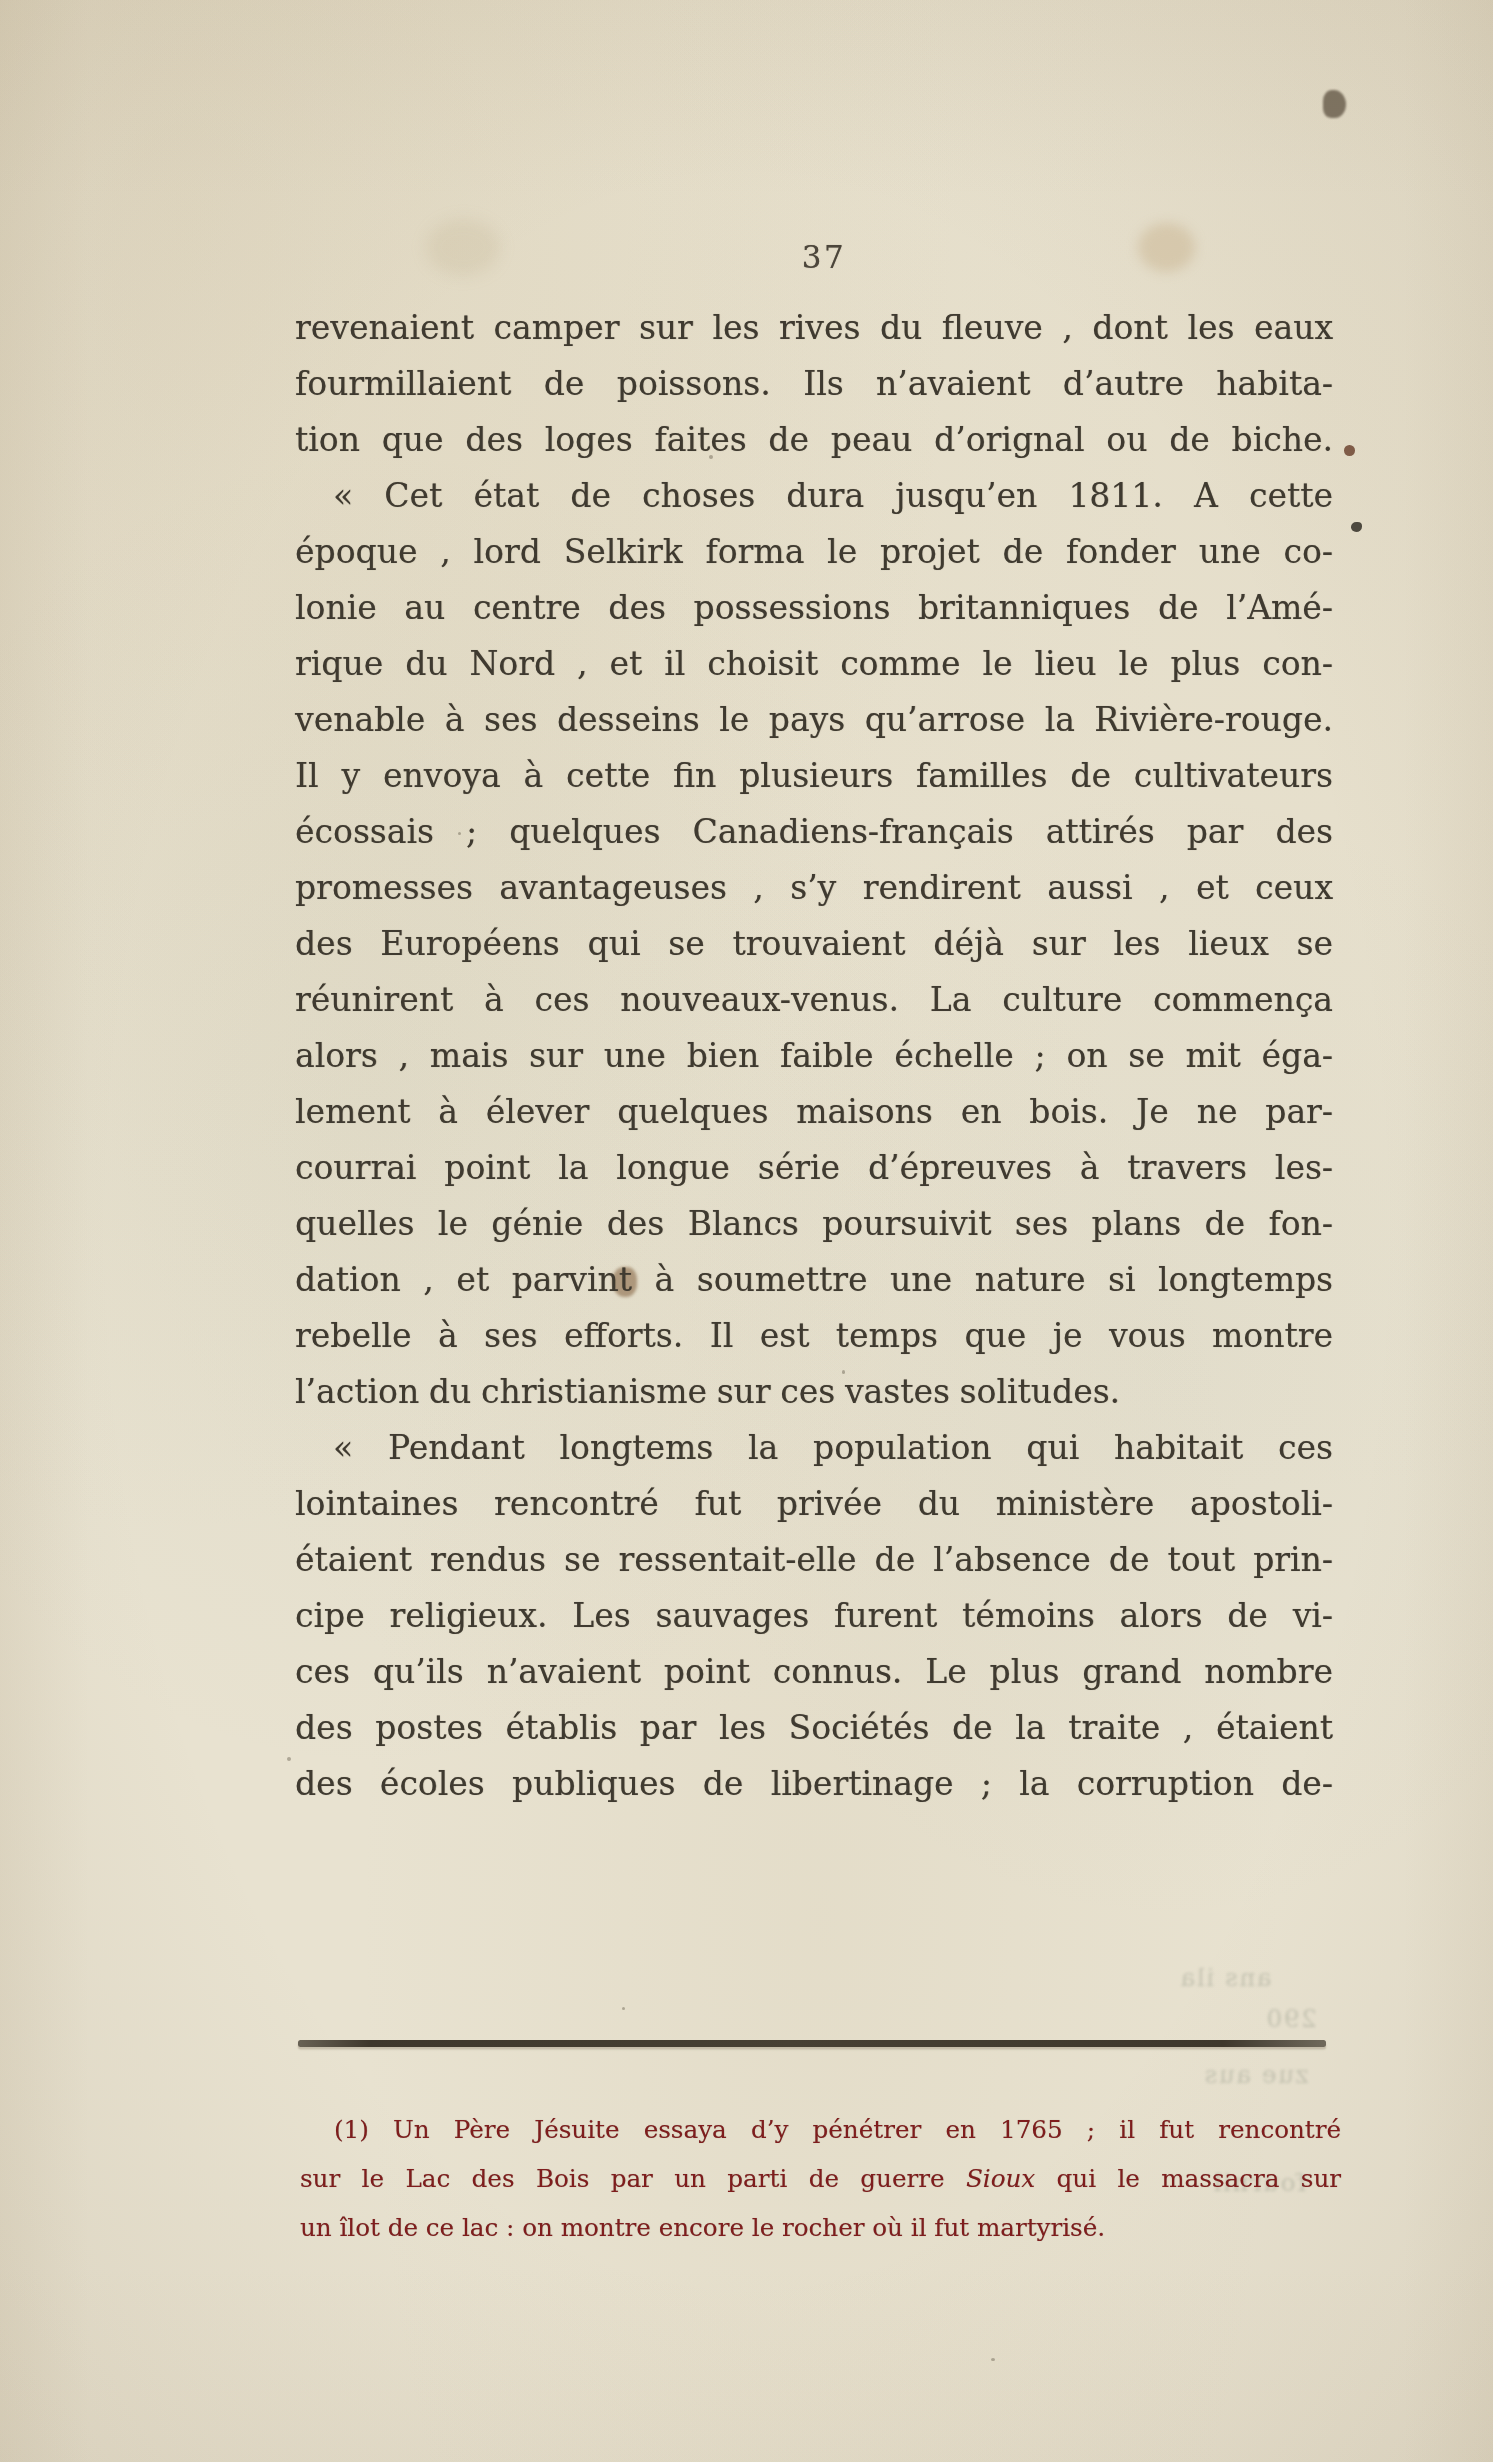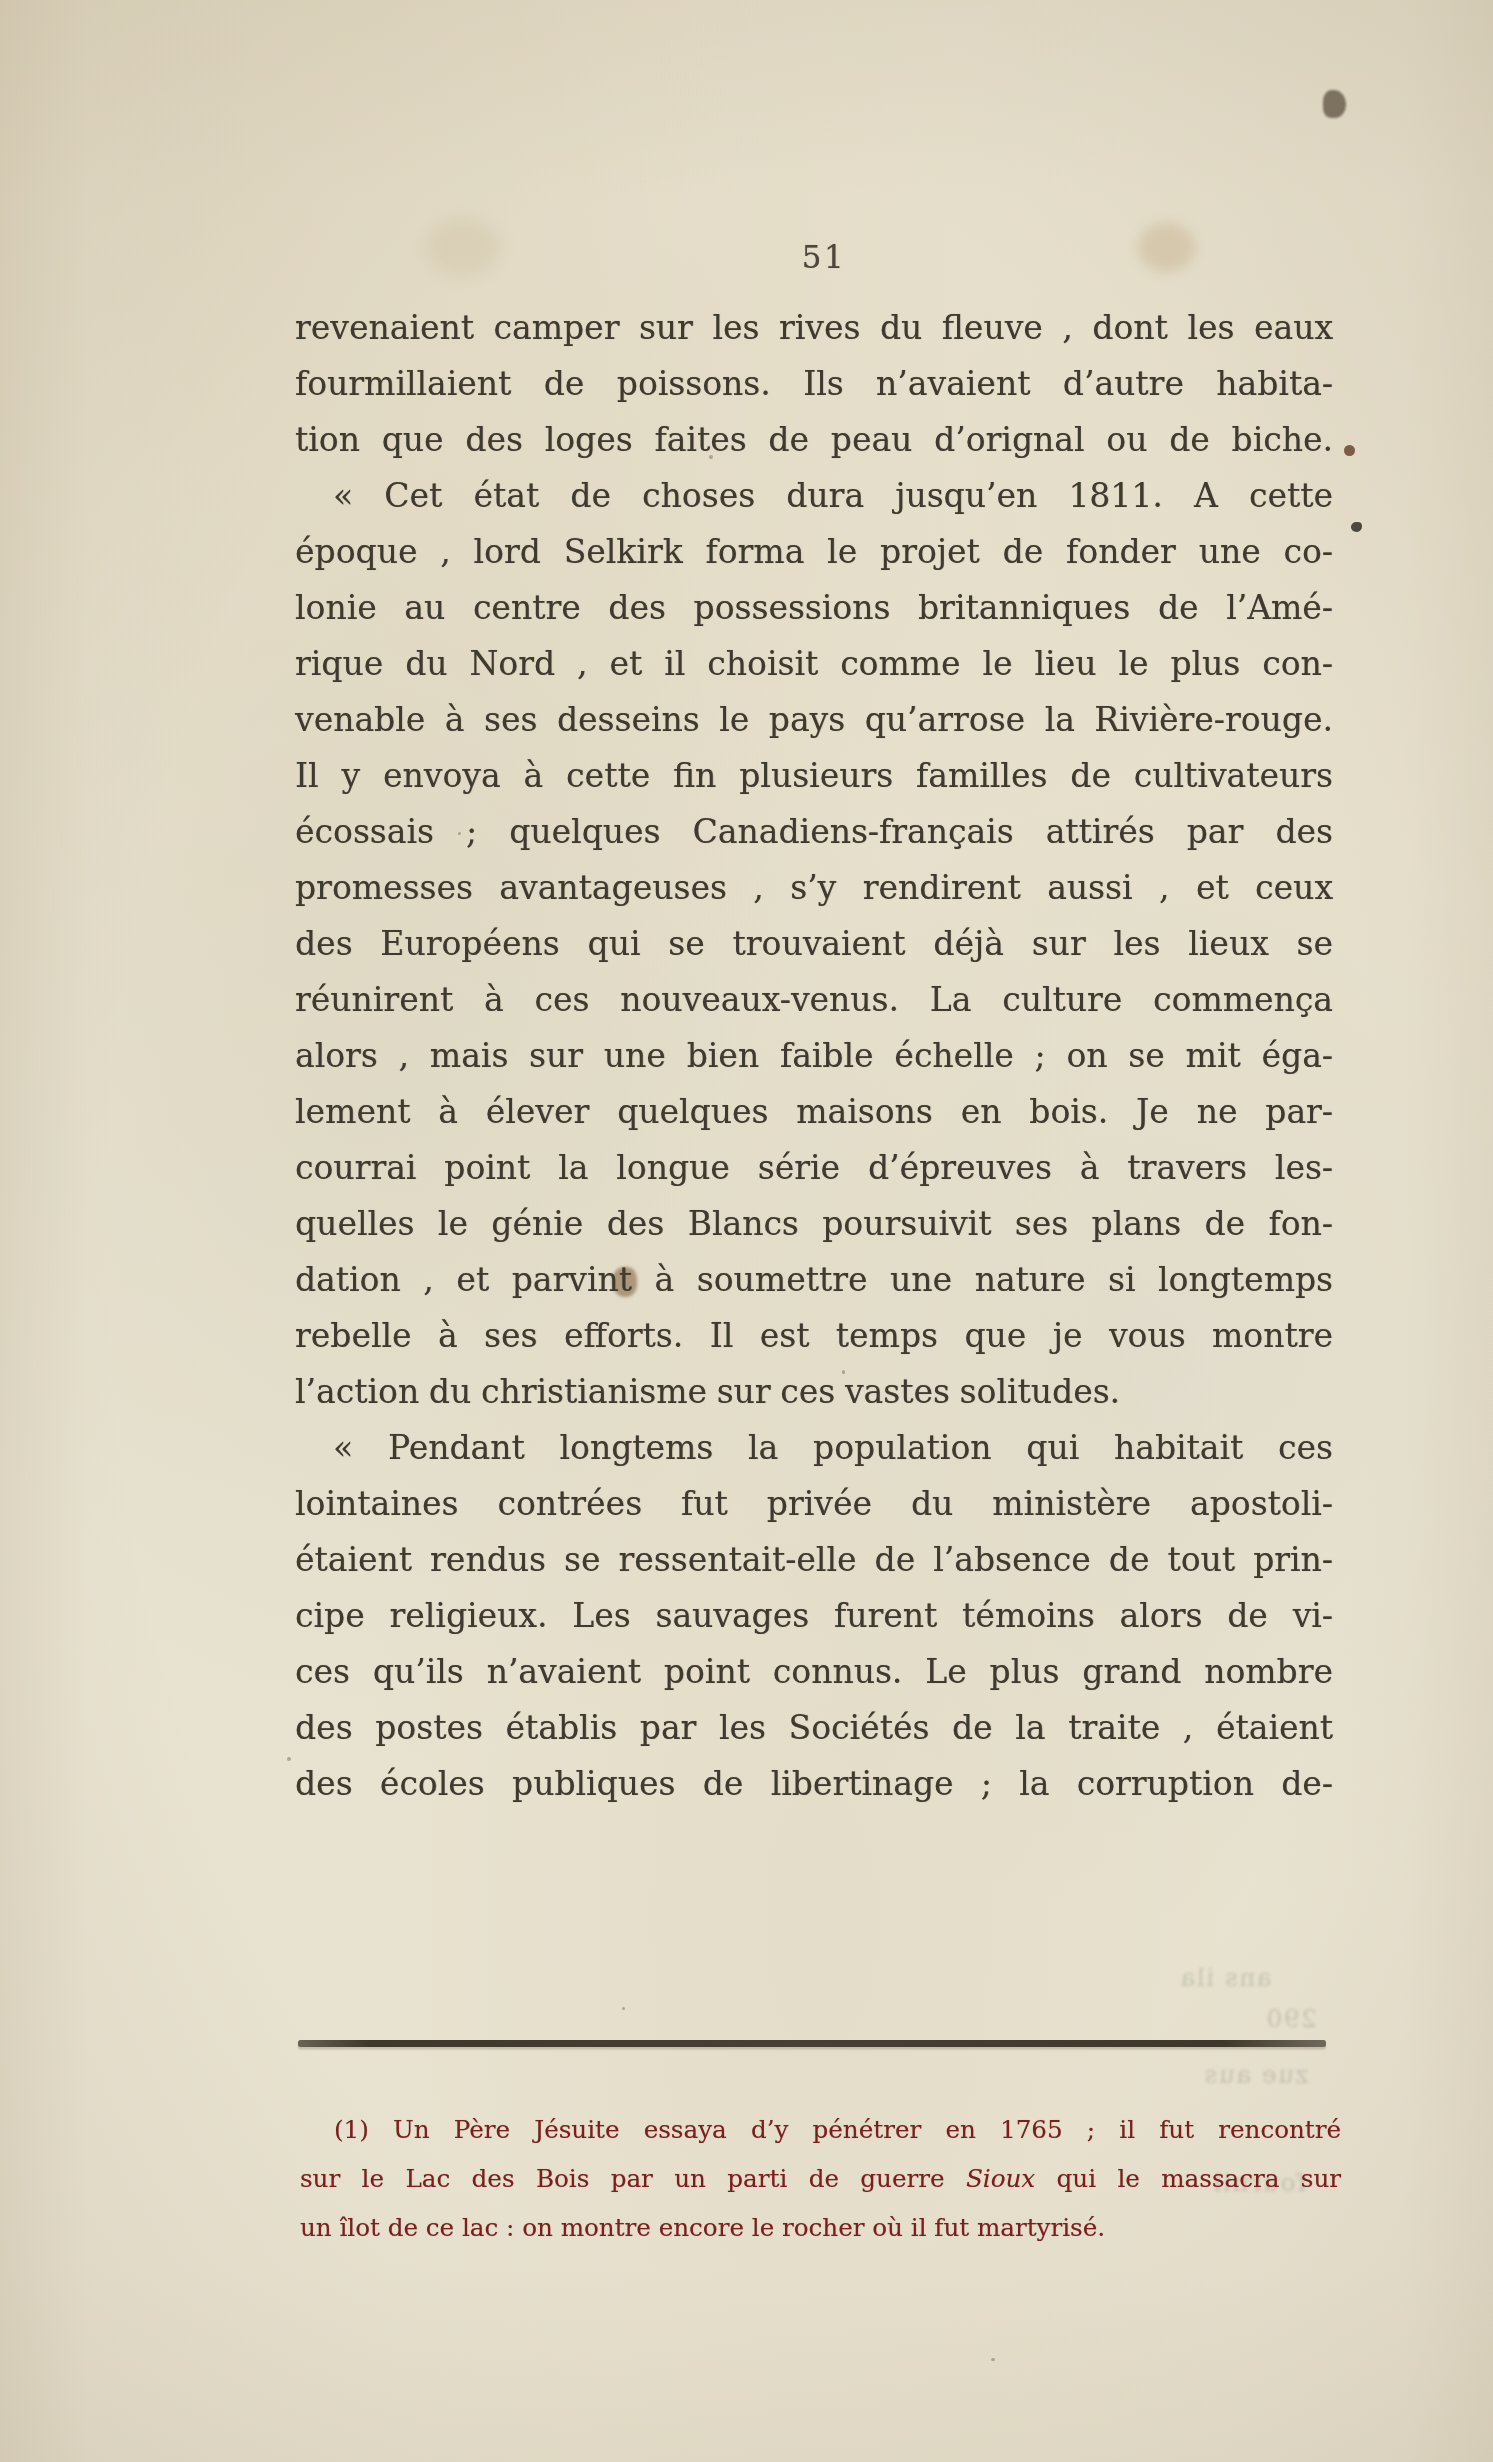--- a/index.html
+++ b/index.html
@@ -97,21 +97,21 @@
 <div class="speck sp5"></div>
 <div class="speck sp6"></div>
 <div class="speck sp7"></div>
 <div class="speck sp8"></div>
 
 <span class="ghost" style="left:1179px;top:1963px;">ans ila</span>
 <span class="ghost" style="left:1265px;top:2004px;">290</span>
 <span class="ghost" style="left:1203px;top:2060px;">zue aus</span>
 <span class="ghost" style="left:1212px;top:2168px;">fournil</span>
 
-<div class="page-number">51</div>
+<div class="page-number">37</div>
 
 <div class="body-text">
   <div class="line">revenaient camper sur les rives du fleuve , dont les eaux</div>
   <div class="line">fourmillaient de poissons. Ils n’avaient d’autre habita-</div>
   <div class="line">tion que des loges faites de peau d’orignal ou de biche.</div>
   <div class="line indent">« Cet état de choses dura jusqu’en 1811. A cette</div>
   <div class="line">époque , lord Selkirk forma le projet de fonder une co-</div>
   <div class="line">lonie au centre des possessions britanniques de l’Amé-</div>
   <div class="line">rique du Nord , et il choisit comme le lieu le plus con-</div>
   <div class="line">venable à ses desseins le pays qu’arrose la Rivière-rouge.</div>
@@ -121,21 +121,21 @@
   <div class="line">des Européens qui se trouvaient déjà sur les lieux se</div>
   <div class="line">réunirent à ces nouveaux-venus. La culture commença</div>
   <div class="line">alors , mais sur une bien faible échelle ; on se mit éga-</div>
   <div class="line">lement à élever quelques maisons en bois. Je ne par-</div>
   <div class="line">courrai point la longue série d’épreuves à travers les-</div>
   <div class="line">quelles le génie des Blancs poursuivit ses plans de fon-</div>
   <div class="line">dation , et parvint à soumettre une nature si longtemps</div>
   <div class="line">rebelle à ses efforts. Il est temps que je vous montre</div>
   <div class="line par-end">l’action du christianisme sur ces vastes solitudes.</div>
   <div class="line indent">« Pendant longtems la population qui habitait ces</div>
-  <div class="line">lointaines contrées fut privée du ministère apostoli-</div>
+  <div class="line">lointaines rencontré fut privée du ministère apostoli-</div>
   <div class="line">étaient rendus se ressentait-elle de l’absence de tout prin-</div>
   <div class="line">cipe religieux. Les sauvages furent témoins alors de vi-</div>
   <div class="line">ces qu’ils n’avaient point connus. Le plus grand nombre</div>
   <div class="line">des postes établis par les Sociétés de la traite , étaient</div>
   <div class="line">des écoles publiques de libertinage ; la corruption de-</div>
 </div>
 
 <div class="rule"></div>
 
 <div class="footnote">

